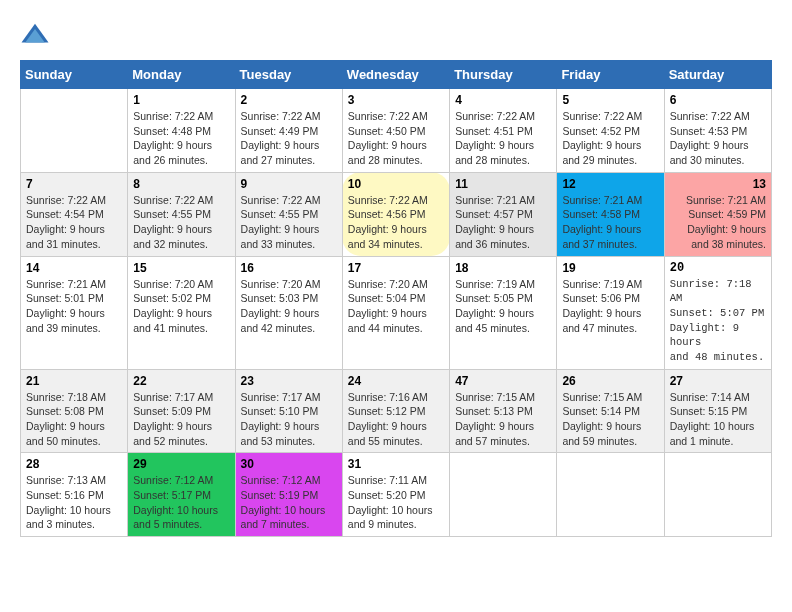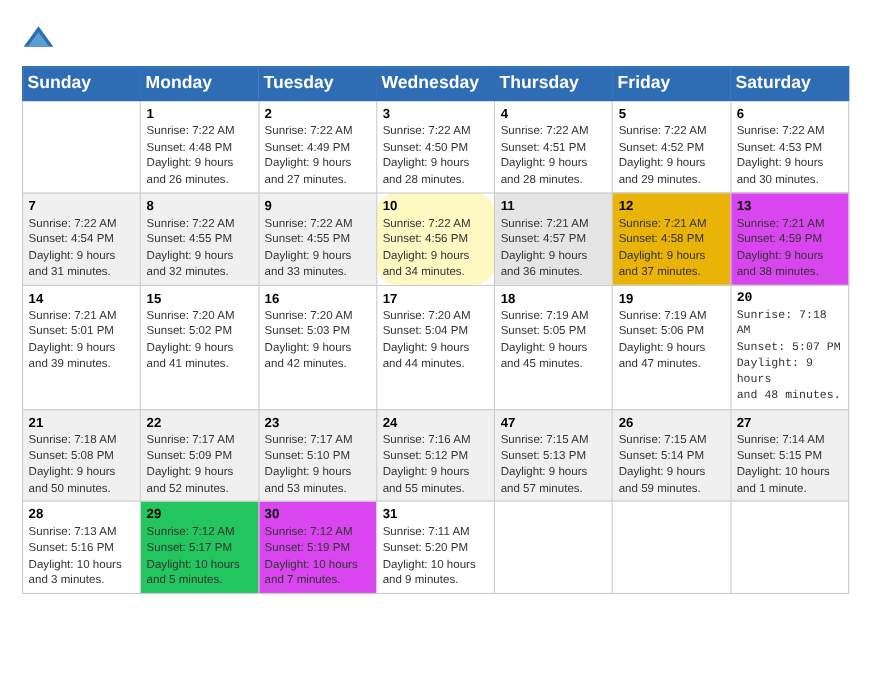--- a/index.html
+++ b/index.html
@@ -55,21 +55,21 @@
     .calendar {
       width: 100%;
       border-collapse: collapse;
       font-size: 11px;
     }
     .calendar th {
       background: #2e6db4;
       color: #fff;
       padding: 6px 4px;
       text-align: left;
-      font-size: 16px;
+      font-size: 13px;
       border: 1px solid #2e6db4;
     }
     .calendar td {
       border: 1px solid #ccc;
       padding: 4px 5px;
       vertical-align: top;
       width: calc(100% / 7);
       min-height: 80px;
       background: #fff;
     }
@@ -201,28 +201,28 @@
 Daylight: 9 hours
 and 34 minutes.</div>
         </td>
         <td style="background: #e5e5e5;">
           <span class="day-number">11</span>
           <div class="day-info" style="white-space: pre-line;">Sunrise: 7:21 AM
 Sunset: 4:57 PM
 Daylight: 9 hours
 and 36 minutes.</div>
         </td>
-        <td style="background: #eab308;">
+        <td style="background: #0ea5e9;">
           <span class="day-number">12</span>
           <div class="day-info" style="white-space: pre-line;">Sunrise: 7:21 AM
 Sunset: 4:58 PM
 Daylight: 9 hours
 and 37 minutes.</div>
         </td>
-        <td style="background: #d946ef;">
+        <td style="background: #fca5a5; text-align: right;">
           <span class="day-number">13</span>
           <div class="day-info" style="white-space: pre-line;">Sunrise: 7:21 AM
 Sunset: 4:59 PM
 Daylight: 9 hours
 and 38 minutes.</div>
         </td>
       </tr>
       <tr>
         <td style="background: rgb(255, 255, 255);">
           <span class="day-number">14</span>

